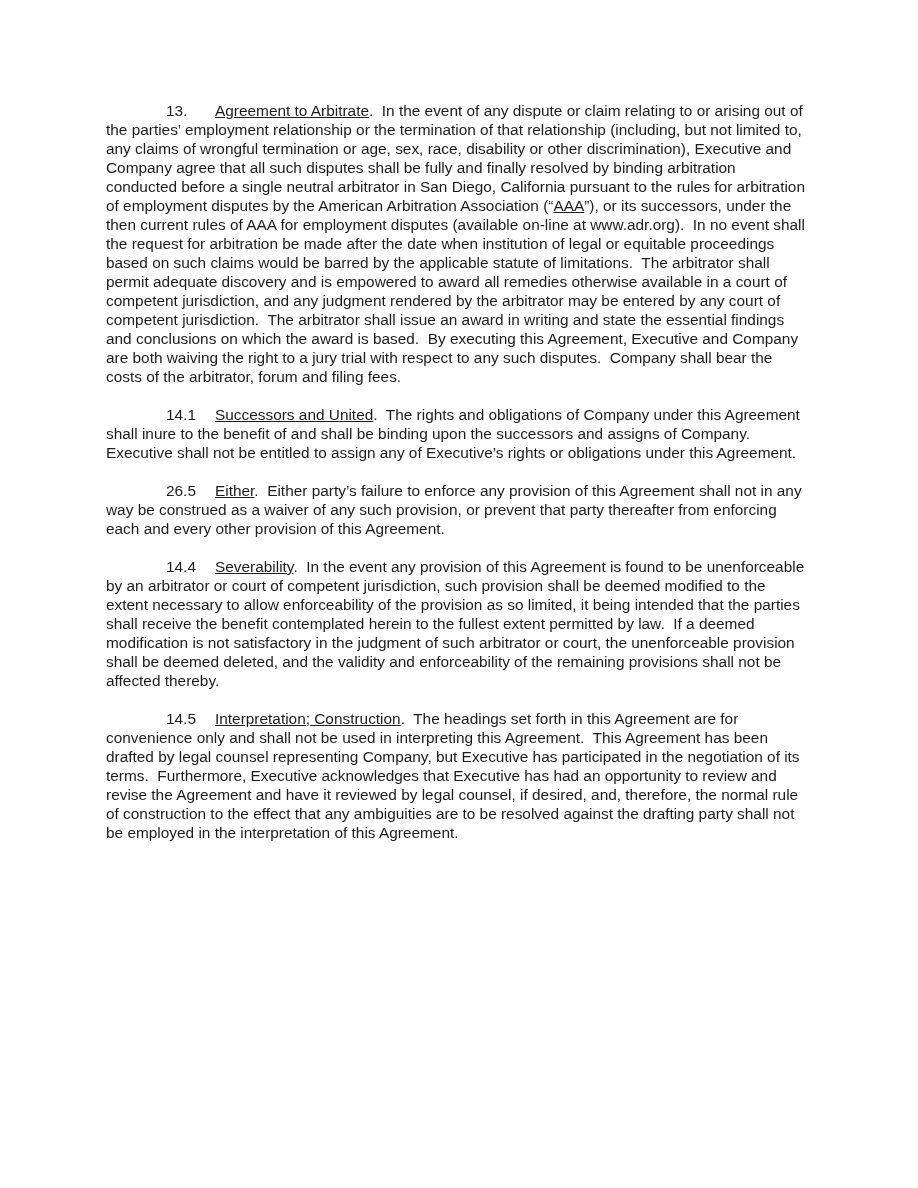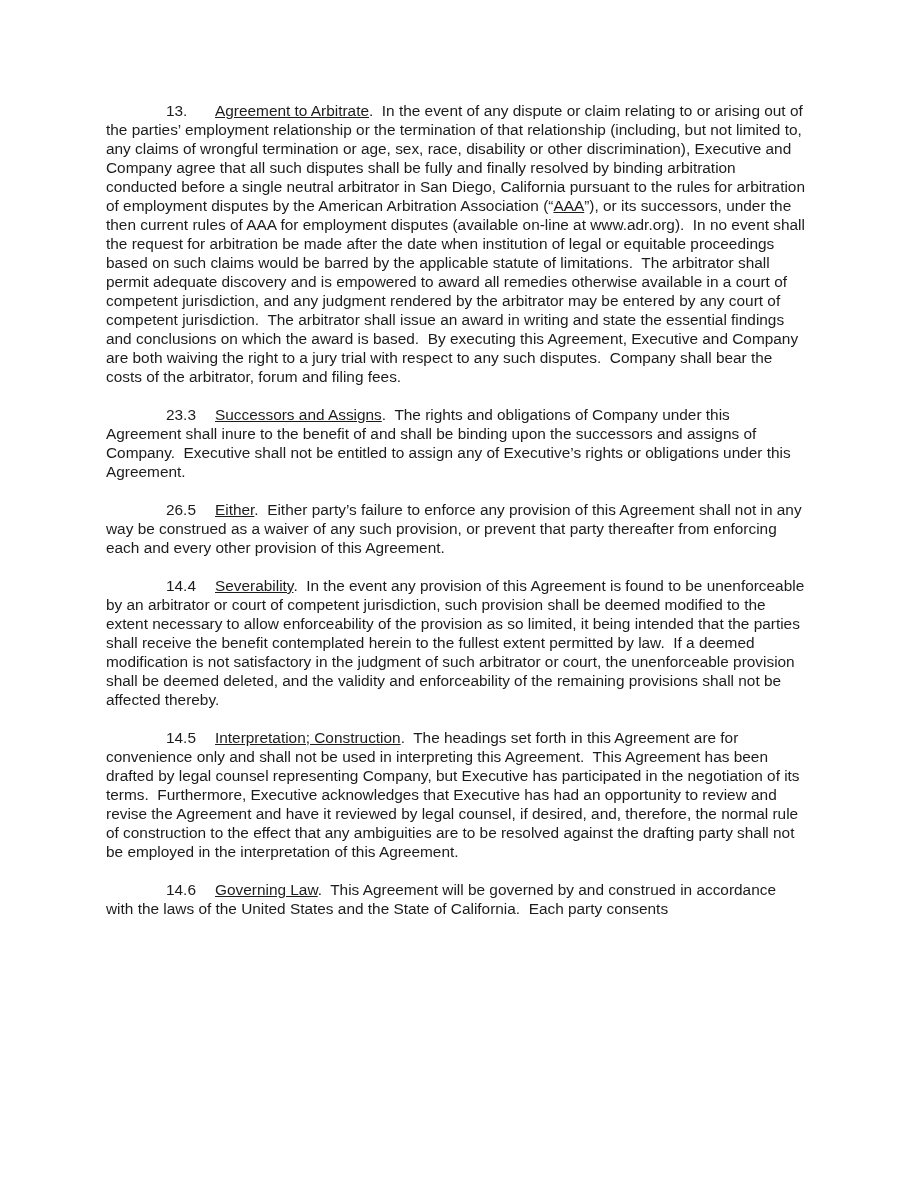--- a/index.html
+++ b/index.html
@@ -58,30 +58,29 @@
 </head>
 <body>
 
 <div class="page">
 
   <div class="content">
 
     <p class="para"><span class="h-num">13.</span><span class="u">Agreement to Arbitrate</span><span>.  In the event of any dispute or claim relating to or arising out of the parties’ employment relationship or the termination of that relationship (including, but not limited to, any claims of wrongful termination or age, sex, race, disability or other discrimination), Executive and Company agree that all such disputes shall be fully and finally resolved by binding arbitration conducted before a single neutral arbitrator in San Diego, California pursuant to the rules for arbitration of employment disputes by the American Arbitration Association (“</span><span class="u">AAA</span><span>”), or its successors, under the then current rules of AAA for employment disputes (available on-line at www.adr.org).  In no event shall the request for arbitration be made after the date when institution of legal or equitable proceedings based on such claims would be barred by the applicable statute of limitations.  The arbitrator shall permit adequate discovery and is empowered to award all remedies otherwise available in a court of competent jurisdiction, and any judgment rendered by the arbitrator may be entered by any court of competent jurisdiction.  The arbitrator shall issue an award in writing and state the essential findings and conclusions on which the award is based.  By executing this Agreement, Executive and Company are both waiving the right to a jury trial with respect to any such disputes.  Company shall bear the costs of the arbitrator, forum and filing fees.</span></p>
 
 
-    <p class="para"><span class="h-num">23.3</span><span class="u">Successors and Assigns</span><span>.  The rights and obligations of Company under this Agreement shall inure to the benefit of and shall be binding upon the successors and assigns of Company.  Executive shall not be entitled to assign any of Executive’s rights or obligations under this Agreement.</span></p>
+    <p class="para"><span class="h-num">14.1</span><span class="u">Successors and United</span><span>.  The rights and obligations of Company under this Agreement shall inure to the benefit of and shall be binding upon the successors and assigns of Company.  Executive shall not be entitled to assign any of Executive’s rights or obligations under this Agreement.</span></p>
 
     <p class="para"><span class="h-num">26.5</span><span class="u">Either</span><span>.  Either party’s failure to enforce any provision of this Agreement shall not in any way be construed as a waiver of any such provision, or prevent that party thereafter from enforcing each and every other provision of this Agreement.</span></p>
 
 
     <p class="para"><span class="h-num">14.4</span><span class="u">Severability</span><span>.  In the event any provision of this Agreement is found to be unenforceable by an arbitrator or court of competent jurisdiction, such provision shall be deemed modified to the extent necessary to allow enforceability of the provision as so limited, it being intended that the parties shall receive the benefit contemplated herein to the fullest extent permitted by law.  If a deemed modification is not satisfactory in the judgment of such arbitrator or court, the unenforceable provision shall be deemed deleted, and the validity and enforceability of the remaining provisions shall not be affected thereby.</span></p>
 
     <p class="para"><span class="h-num">14.5</span><span class="u">Interpretation; Construction</span><span>.  The headings set forth in this Agreement are for convenience only and shall not be used in interpreting this Agreement.  This Agreement has been drafted by legal counsel representing Company, but Executive has participated in the negotiation of its terms.  Furthermore, Executive acknowledges that Executive has had an opportunity to review and revise the Agreement and have it reviewed by legal counsel, if desired, and, therefore, the normal rule of construction to the effect that any ambiguities are to be resolved against the drafting party shall not be employed in the interpretation of this Agreement.</span></p>
 
-    <p class="para"><span class="h-num">14.6</span><span class="u">Governing Law</span><span>.  This Agreement will be governed by and construed in accordance with the laws of the United States and the State of California.  Each party consents</span></p>
 
   </div>
 
   <div class="page-number">6</div>
 
   <div class="doc-id">WEST\289722251.2</div>
 
 </div>
 
 </body></html>

